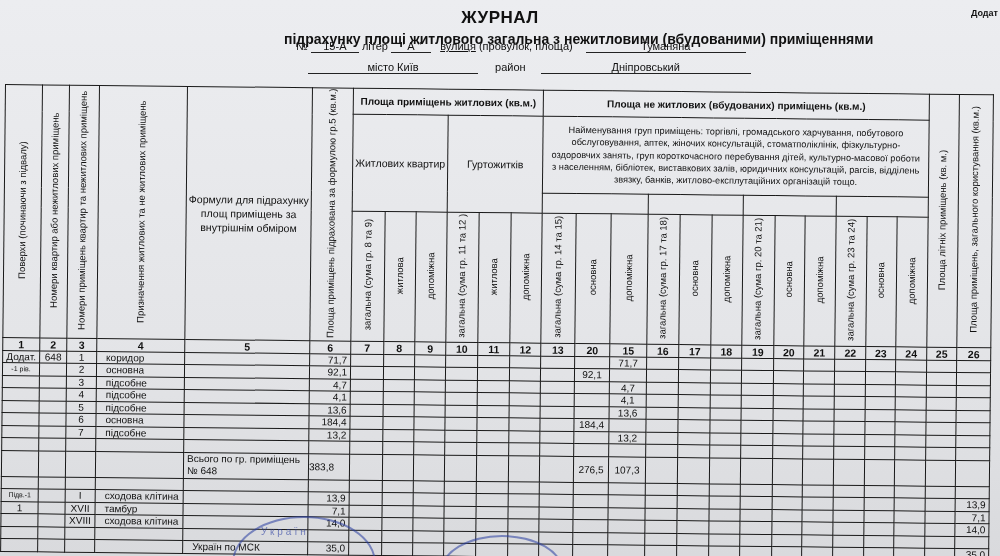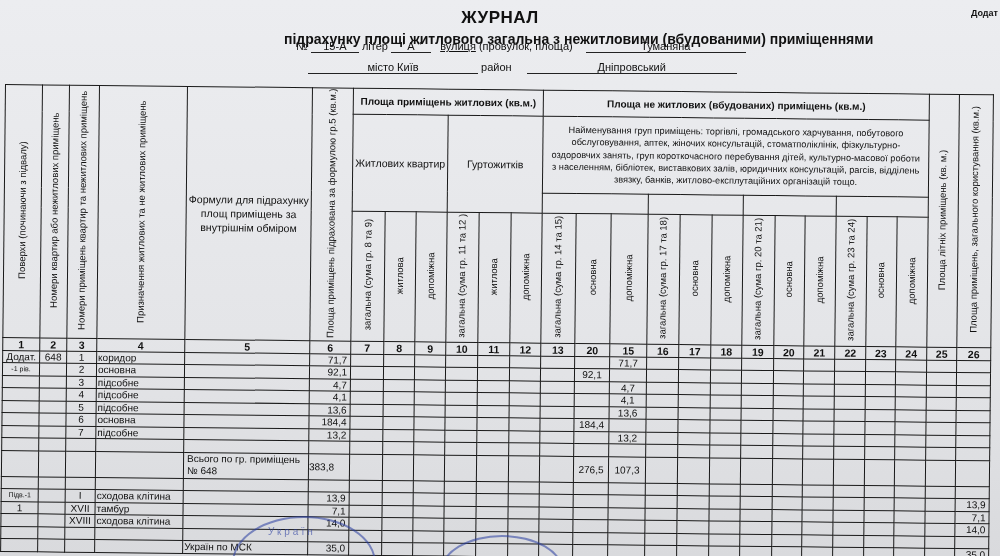--- a/index.html
+++ b/index.html
@@ -27,21 +27,21 @@
   table.journal td {
     border: 1.5px solid #1a1a1a; padding: 0; text-align: center; vertical-align: middle;
     overflow: hidden; white-space: nowrap;
   }
   .vert { writing-mode: vertical-rl; transform: rotate(180deg); display: inline-block; font-size: 9.5px; line-height: 1.1; white-space: nowrap; }
   .hdr-bold { font-weight: bold; font-size: 10px; }
   .group-desc { white-space: normal !important; font-size: 9.2px; line-height: 1.35; padding: 4px 6px !important; }
   .formula-hdr { white-space: normal !important; font-size: 10.5px; line-height: 1.35; }
   .num-row td { font-weight: bold; font-size: 10.5px; height: 12px; }
   .data td { height: 11.5px; font-size: 10px; }
-  .data td.left { text-align: left; padding-left: 1px; }
+  .data td.left { text-align: left; padding-left: 9px; }
   .data td.small { font-size: 7px; }
   .data td.total { text-align: left; white-space: normal; padding-left: 3px; line-height: 1.2; }
   .tall td { height: 25px; }
   .stamp { position: absolute; border: 2px solid rgba(40,60,160,0.55); border-radius: 50%; }
 </style>
 </head>
 <body>
 
 <div class="corner-note">Додат</div>
 <div class="title">ЖУРНАЛ</div>
@@ -50,21 +50,21 @@
 <div class="meta" style="top:40px; left:296px;">
   <span>№</span>
   <span class="uline" style="width:48px;">15-А</span>
   <span>літер</span>
   <span class="uline" style="width:40px;">" А "</span>
   &nbsp;&nbsp;<span class="underline-word">вулиця</span><span> (провулок, площа)</span>
   <span class="uline" style="width:160px; margin-left:10px;">Туманяна</span>
 </div>
 <div class="meta" style="top:61px; left:308px;">
   <span class="uline" style="width:170px; font-weight:normal;"><span>місто</span> <span class="bold">Київ</span></span>
-  <span style="margin-left:0;">район</span>
+  <span style="margin-left:14px;">район</span>
   <span class="uline" style="width:210px; margin-left:12px;">Дніпровський</span>
 </div>
 
 <table class="journal">
   <colgroup>
     <col style="width:37px">
       <col style="width:27px">
       <col style="width:30px">
       <col style="width:88px">
       <col style="width:125px">
@@ -581,15 +581,15 @@
         <td></td>
         <td></td>
         <td></td>
         <td></td>
     <td style="text-align:right;padding-right:3px">35,0</td>
   </tr>
 </tbody>
   </table>
 
 <div class="stamp" style="left:232px; top:516px; width:140px; height:90px;">
-  <div style="position:absolute; top:8px; left:34px; color:rgba(40,60,160,0.6); font-size:10px; letter-spacing:3px;">Україн</div>
+  <div style="position:absolute; top:8px; left:27px; color:rgba(40,60,160,0.6); font-size:10px; letter-spacing:3px;">Україн</div>
 </div>
 <div class="stamp" style="left:440px; top:535px; width:120px; height:70px;"></div>
 
 </body></html>

